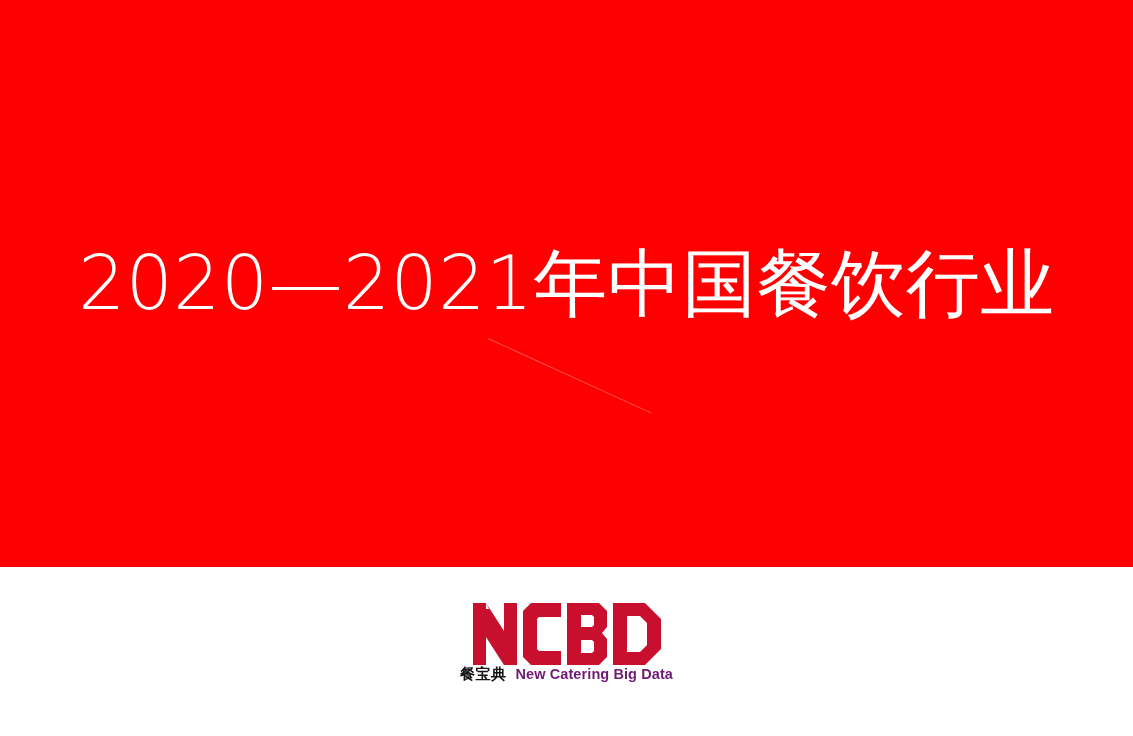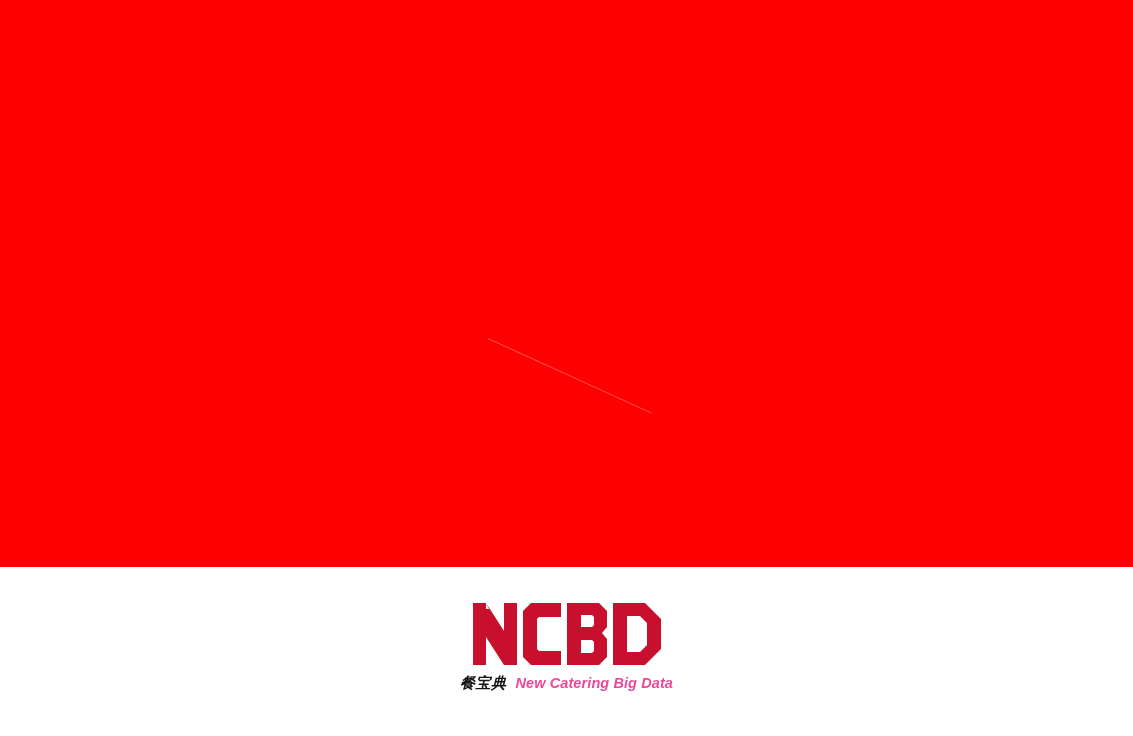--- a/index.html
+++ b/index.html
@@ -92,53 +92,52 @@
     display: block;
     width: 188px;
     height: 62px;
   }
 
   .logo-tagline {
     display: flex;
     flex-direction: row;
     align-items: baseline;
     justify-content: center;
-    margin-top: 9px;
     gap: 9px;
-    font-style: italic;
   }
 
   .tagline-cn {
     color: #151515;
     font-family: "DejaVu Sans", "Liberation Sans", sans-serif;
     font-size: 15px;
     font-weight: 700;
     letter-spacing: 0.5px;
     white-space: nowrap;
   }
 
   .tagline-en {
-    color: #ec4899;
+    color: #701a75;
     font-family: "Liberation Sans", "DejaVu Sans", sans-serif;
     font-size: 14.5px;
     font-weight: 700;
     letter-spacing: 0.1px;
     white-space: nowrap;
   }
 </style>
 </head>
 <body>
 
 <div class="slide">
 
   <div class="banner">
     <div class="diagonal-streak"></div>
   </div>
 
   <div class="title-block">
+    <div class="title-line">2020—2021年中国餐饮行业</div>
   </div>
 
   <div class="logo-area">
 
     <svg class="logo-mark" viewBox="0 0 188 62" aria-label="NCBD">
       <g fill="#c8102e">
 
         <path d="M0 0 L13 0 L31 28 L31 0 L44 0 L44 62 L31 62 L13 34 L13 62 L0 62 Z
                  M13 0 L13 6 L16 6 Z"></path>
 

